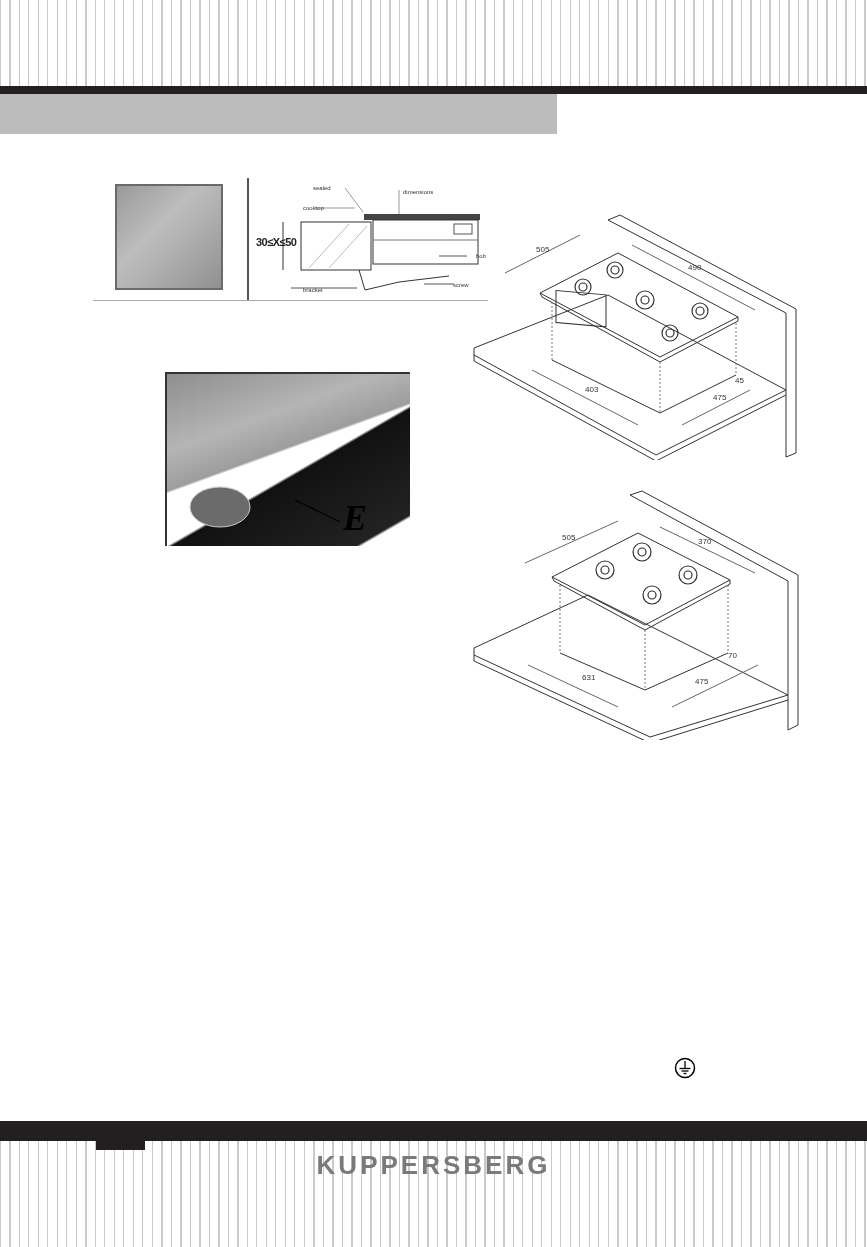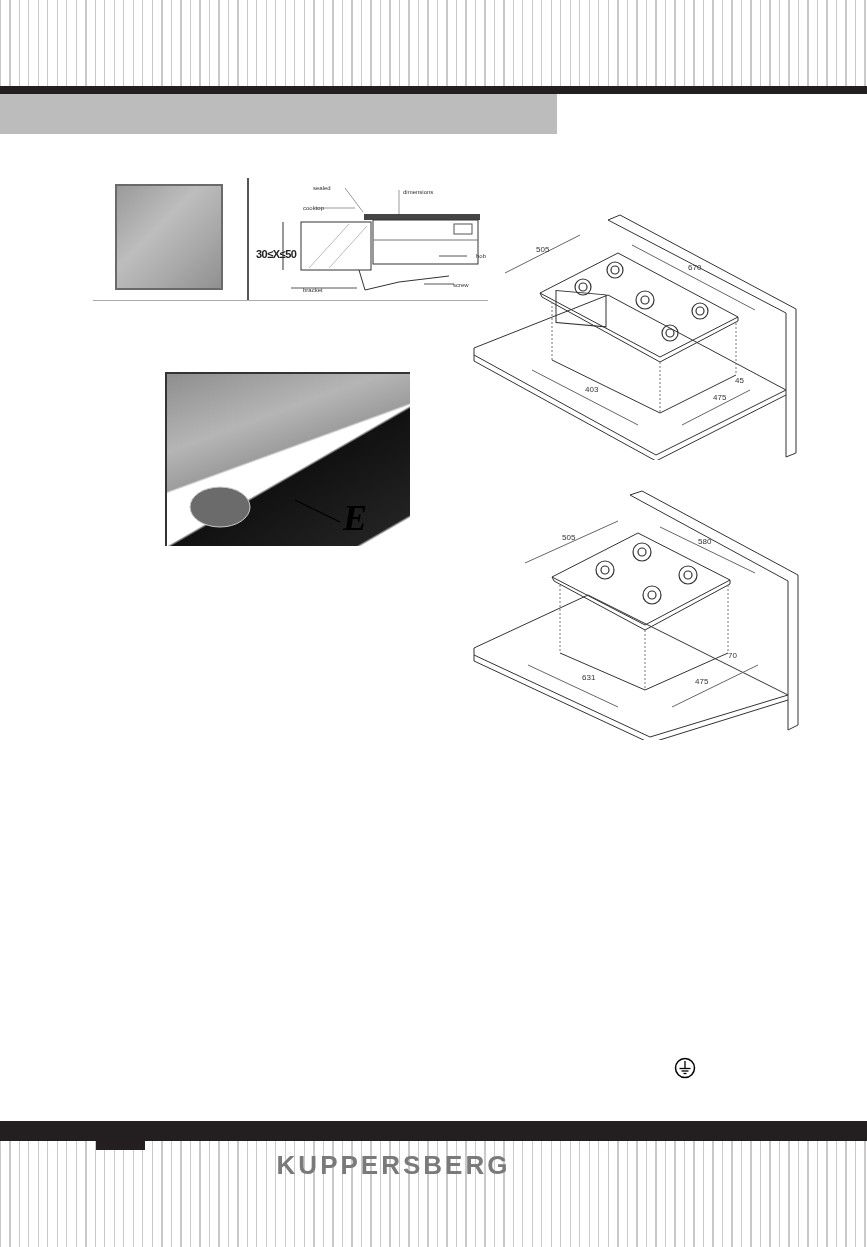--- a/index.html
+++ b/index.html
@@ -14,39 +14,39 @@
   }
   .stripes.top { top: 0; height: 86px; }
   .stripes.bottom { top: 1141px; height: 106px; }
   .dark-bar { position: absolute; left: 0; width: 867px; background: #231f20; }
   .dark-bar.top { top: 86px; height: 8px; }
   .dark-bar.bottom { top: 1121px; height: 20px; }
   .footer-tab { position: absolute; left: 96px; top: 1141px; width: 49px; height: 9px; background: #231f20; }
   .section-bar { position: absolute; left: 0; top: 94px; width: 557px; height: 40px; background: #bcbcbc; }
 
   .brand {
-    position: absolute; top: 1150px; left: 0; width: 787px; text-align: center;
+    position: absolute; top: 1150px; left: 0; width: 867px; text-align: center;
     font-family: "Liberation Sans", sans-serif; font-weight: bold;
     font-size: 26px; letter-spacing: 3px; color: #7a7a7a;
   }
 
   .figure { position: absolute; }
   .fig-install { left: 93px; top: 178px; width: 395px; height: 122px; border-bottom: 1px solid #aaa; }
   .fig-install .photo {
     position: absolute; left: 22px; top: 6px; width: 108px; height: 106px;
     background: linear-gradient(135deg, #9a9a9a, #bdbdbd 40%, #a8a8a8 70%, #909090);
     border: 2px solid #6a6a6a; box-sizing: border-box;
   }
   .fig-install .photo-divider { position: absolute; left: 154px; top: 0; width: 2px; height: 122px; background: #555; }
   .fig-install .label {
     position: absolute; font-size: 6px; color: #333; white-space: nowrap;
   }
   .fig-install .dim {
     position: absolute; left: 163px; top: 58px; font-size: 11px; font-weight: bold; color: #222;
-    font-family: "Liberation Sans Narrow", "Liberation Sans", sans-serif; letter-spacing: -0.5px; margin-top: 12px;
+    font-family: "Liberation Sans Narrow", "Liberation Sans", sans-serif; letter-spacing: -0.5px;
   }
 
   .fig-seal { left: 165px; top: 372px; width: 243px; height: 172px; }
   .fig-seal .photo {
     position: absolute; left: 0; top: 0; width: 243px; height: 172px;
     background:
       linear-gradient(160deg, #8e8e8e 0%, #b5b5b5 30%, #9d9d9d 45%, transparent 46%),
       linear-gradient(150deg, transparent 55%, #111 56%, #222 90%, #fff 91%);
     border-left: 2px solid #333; border-top: 2px solid #333;
   }
@@ -148,21 +148,21 @@
         <circle cx="145" cy="65" r="4"></circle>
       <circle cx="175" cy="95" r="9"></circle>
         <circle cx="175" cy="95" r="4"></circle>
       <circle cx="200" cy="128" r="8"></circle>
         <circle cx="200" cy="128" r="4"></circle>
       <circle cx="230" cy="106" r="8"></circle>
         <circle cx="230" cy="106" r="4"></circle>
     </g>
   </svg>
   <span class="dim-label" style="left:66px;top:40px">505</span>
-  <span class="dim-label" style="left:218px;top:58px">670</span>
+  <span class="dim-label" style="left:218px;top:58px">490</span>
   <span class="dim-label" style="left:115px;top:180px">403</span>
   <span class="dim-label" style="left:243px;top:188px">475</span>
   <span class="dim-label" style="left:265px;top:171px">45</span>
 </div>
 
 <div class="fig-hob fig-hob-small">
   <svg width="350" height="255">
     <g fill="none" stroke="#333" stroke-width="1">
       <path d="M160 10 L172 6 L328 90 L328 240 L318 245 L318 96 L160 10 Z"></path>
       <path d="M4 163 L118 110 L318 210 L180 252 L4 170 Z"></path>
@@ -185,21 +185,21 @@
         <circle cx="135" cy="85" r="4"></circle>
       <circle cx="172" cy="67" r="9"></circle>
         <circle cx="172" cy="67" r="4"></circle>
       <circle cx="182" cy="110" r="9"></circle>
         <circle cx="182" cy="110" r="4"></circle>
       <circle cx="218" cy="90" r="9"></circle>
         <circle cx="218" cy="90" r="4"></circle>
     </g>
   </svg>
   <span class="dim-label" style="left:92px;top:48px">505</span>
-  <span class="dim-label" style="left:228px;top:52px">580</span>
+  <span class="dim-label" style="left:228px;top:52px">370</span>
   <span class="dim-label" style="left:112px;top:188px">631</span>
   <span class="dim-label" style="left:225px;top:192px">475</span>
   <span class="dim-label" style="left:258px;top:166px">70</span>
 </div>
 
 <svg class="ground-icon" viewBox="0 0 22 22">
   <circle cx="11" cy="11" r="9.5" fill="none" stroke="#000" stroke-width="1.5"></circle>
   <line x1="11" y1="4" x2="11" y2="11" stroke="#000" stroke-width="1.3"></line>
   <line x1="5.5" y1="11.5" x2="16.5" y2="11.5" stroke="#000" stroke-width="1.3"></line>
   <line x1="7.5" y1="14" x2="14.5" y2="14" stroke="#000" stroke-width="1.3"></line>

